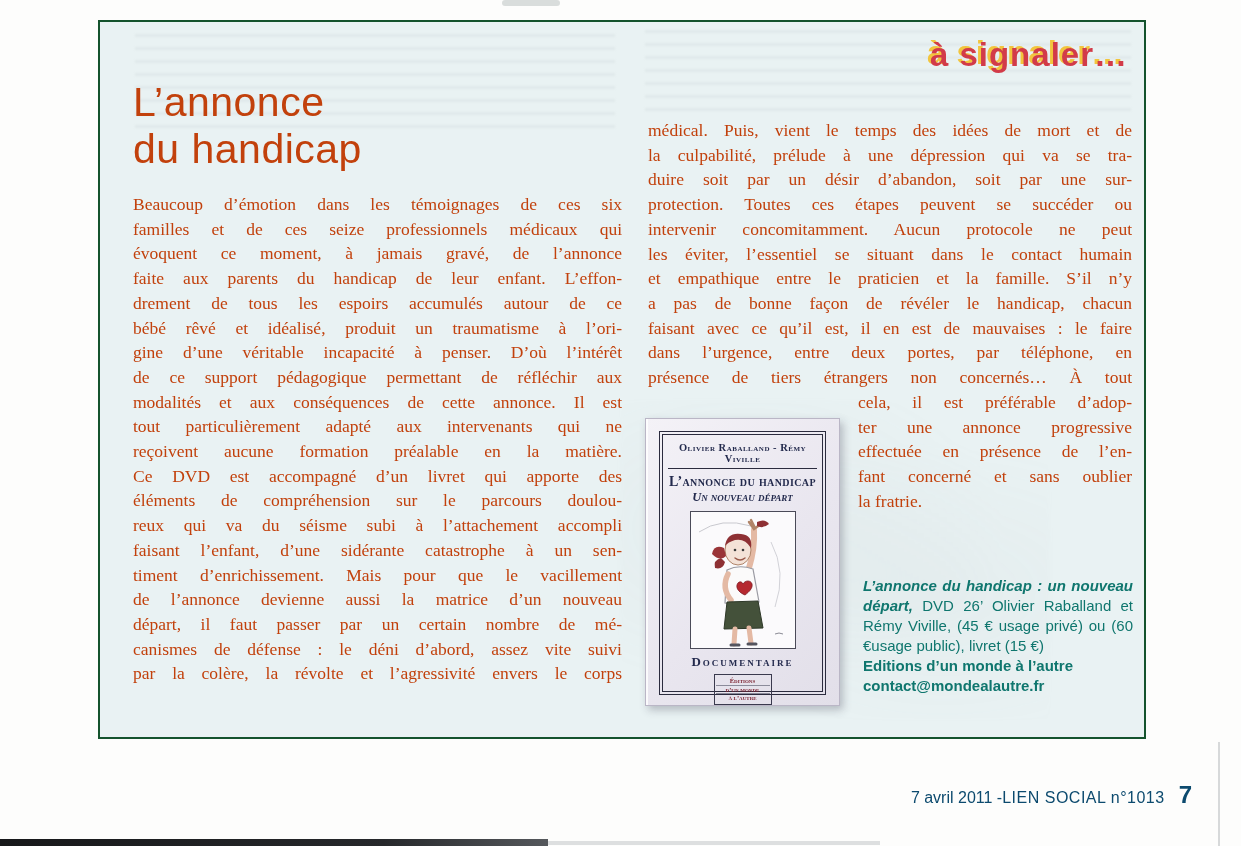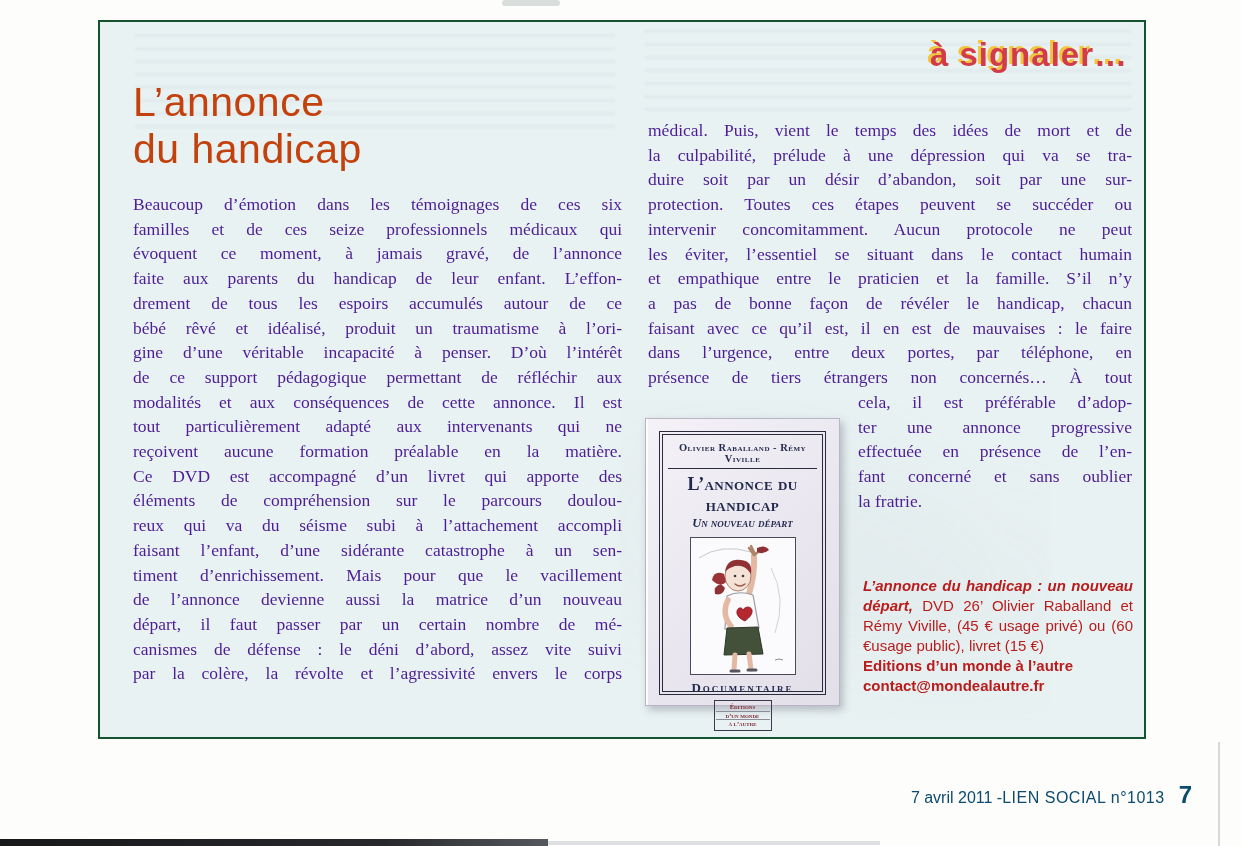--- a/index.html
+++ b/index.html
@@ -31,21 +31,21 @@
     position:absolute; top:14px; right:16px; z-index:2;
     font-size:33px; font-weight:700; letter-spacing:1px;
     color:#d23b49; text-shadow:-3px -2px 0 #f2c53d;
   }
   .title {
     position:absolute; left:33px; top:57px; z-index:2;
     font-size:41px; line-height:47px; font-weight:400;
     color:#c2410c; letter-spacing:0.5px;
   }
   
-  .bodycol { position:absolute; z-index:2; color:#4c1d95;
+  .bodycol { position:absolute; z-index:2; color:#c2410c;
     font-family:"Liberation Serif", serif; font-size:17.5px; line-height:24.7px; }
   .col-left   { left:33px;  top:170px; width:489px; }
   .rc-full    { left:548px; top:96px;  width:484px; }
   .rc-narrow  { left:758px; top:368px; width:274px; }
   .tline { text-align:justify; text-align-last:justify; white-space:normal; }
   .rc-narrow .tline:last-child { text-align-last:left; }
 
   
   .dvd-cover {
     position:absolute; left:545px; top:396px; width:195px; height:288px; z-index:2;
@@ -53,34 +53,34 @@
     border:1px solid #bab6c6;
     box-shadow:3px 4px 8px rgba(60,60,80,.30), inset 2px 0 0 rgba(255,255,255,.8);
     padding:12px 13px 10px 13px;
   }
   .cover-frame { border:1px solid #2b2b3e; padding:2px; height:100%; }
   .cover-frame-inner { border:1px solid #2b2b3e; height:100%; text-align:center;
     font-family:"Liberation Serif", serif; color:#232a4d; padding-top:7px; }
   .cover-authors { font-variant:small-caps; font-weight:700; font-size:10.5px;
     letter-spacing:.5px; }
   .cover-rule { border-bottom:1px solid #2b2b3e; margin:4px 5px 5px 5px; }
-  .cover-title { font-variant:small-caps; font-weight:700; font-size:18px; letter-spacing:.4px; }
+  .cover-title { font-variant:small-caps; font-weight:700; font-size:14px; letter-spacing:.4px; }
   .cover-subtitle { font-variant:small-caps; font-weight:700; font-style:italic; font-size:12.5px; }
   .cover-art { width:106px; height:138px; margin:6px auto 5px auto;
     border:1px solid #4a4a58; background:#fbfafc; }
   .cover-genre { font-variant:small-caps; font-weight:700; font-size:13px; letter-spacing:2px; }
   .cover-publisher { width:58px; margin:4px auto 0 auto; border:1px solid #3a3a4e;
     padding:2px 1px; }
   .pub-line { font-variant:small-caps; font-weight:700; font-size:6.5px; line-height:7.5px;
     color:#7d2433; border-bottom:1px solid #8b8b9a; }
   .pub-line:last-child { border-bottom:none; }
 
   
   .caption { position:absolute; left:763px; top:554px; width:270px; z-index:2;
-    color:#b91c1c; font-size:15px; line-height:20px; }
+    color:#0f766e; font-size:15px; line-height:20px; }
   .caption-p { text-align:justify; }
   .cap-bold { font-weight:700; font-style:italic; }
   .cap-line { text-align:left;font-weight:bold; }
 
   
   .footer { position:absolute; top:781px; right:49px; z-index:2;
     display:flex; align-items:baseline; color:#0c4a6e; font-size:16px; }
   .footer .journal { font-weight:400; letter-spacing:.5px; }
   .footer .pagenum { font-weight:700; font-size:24px; margin-left:14px; }
 

